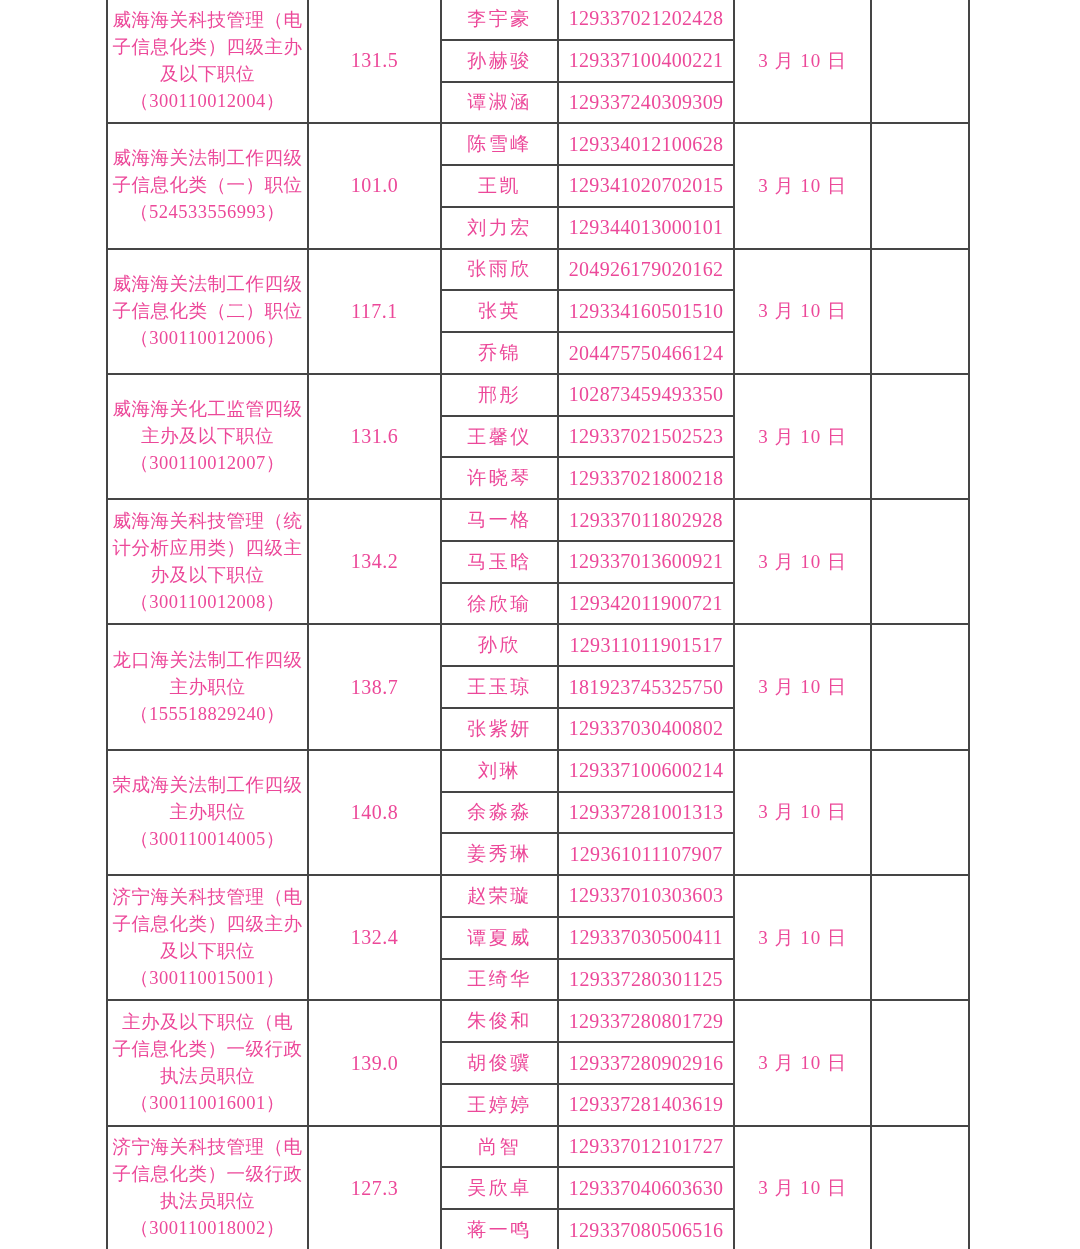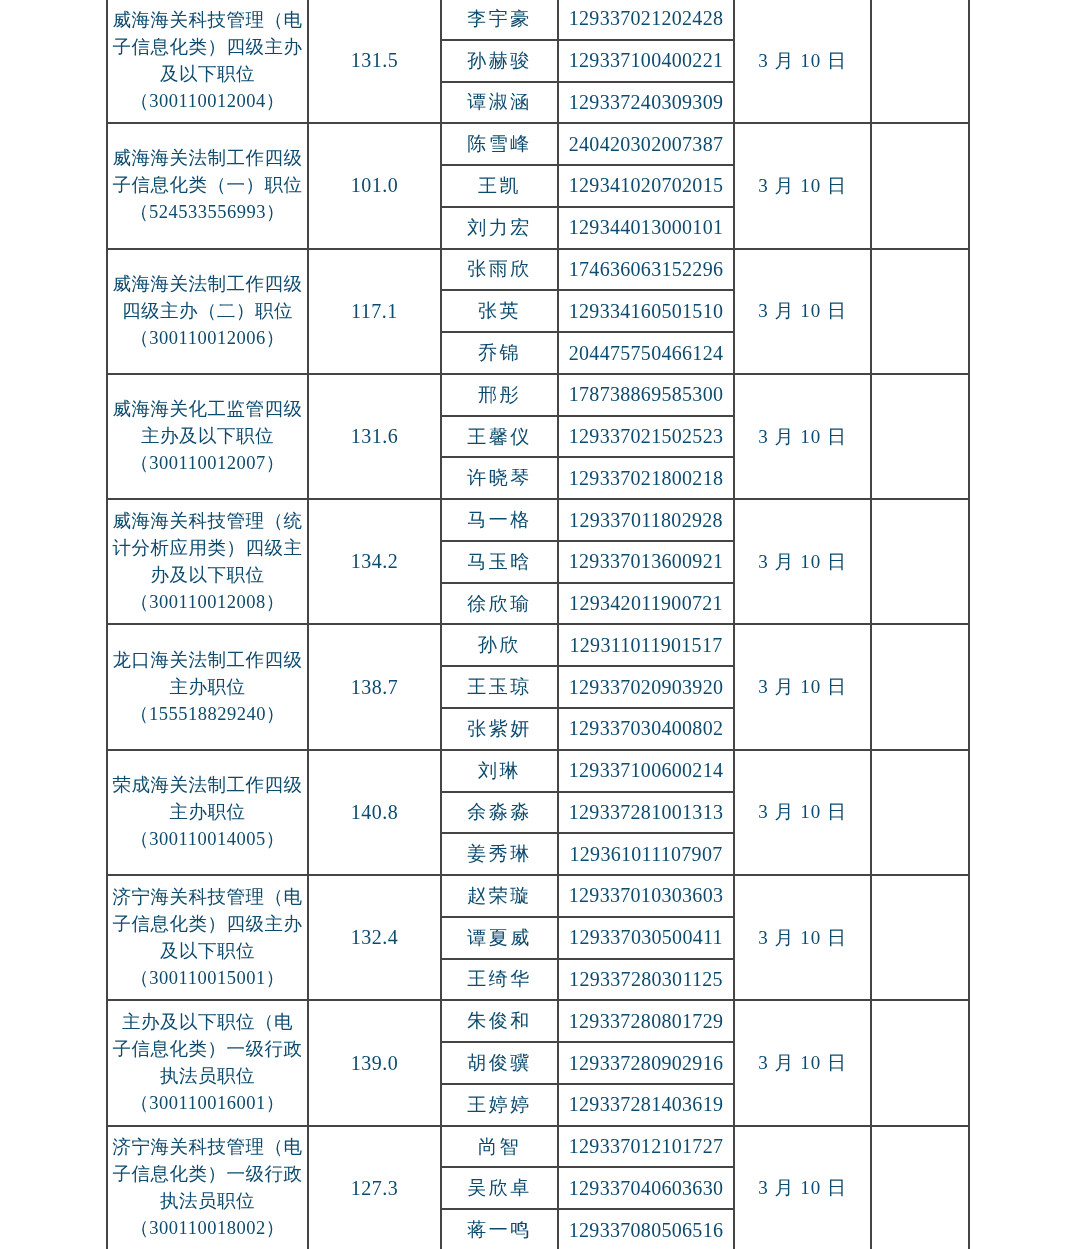--- a/index.html
+++ b/index.html
@@ -5,21 +5,21 @@
   * { box-sizing: border-box; }
   html, body { margin: 0; padding: 0; }
   body {
     width: 1080px; height: 1249px; overflow: hidden;
     background: #ffffff;
   }
   .page {
     position: relative; width: 1080px; height: 1249px;
     background: #ffffff;
     font-family: "Liberation Serif", "DejaVu Serif", serif;
-    color: #0c4a6e;
+    color: #ec4899;
   }
   table.roster {
     position: absolute; left: 106px; top: -3px;
     border-collapse: collapse; table-layout: fixed;
     width: 862px;
   }
   table.roster tr { height: 41.77px; }
   table.roster td {
     border: 2px solid #454545;
     padding: 0; margin: 0;
@@ -71,61 +71,61 @@
           <td class="id-cell">129337240309309</td>
         </tr>
         <tr>
           <td class="pos-cell" rowspan="3">
             <div class="pos-line">威海海关法制工作四级</div>
             <div class="pos-line">子信息化类（一）职位</div>
             <div class="pos-line">（524533556993）</div>
           </td>
           <td class="score-cell" rowspan="3">101.0</td>
           <td class="name-cell">陈雪峰</td>
-          <td class="id-cell">240420302007387</td>
+          <td class="id-cell">129334012100628</td>
           <td class="date-cell" rowspan="3">3 月 10 日</td>
           <td class="remark-cell" rowspan="3"></td>
         </tr>
         <tr>
           <td class="name-cell">王凯</td>
           <td class="id-cell">129341020702015</td>
         </tr>
         <tr>
           <td class="name-cell">刘力宏</td>
           <td class="id-cell">129344013000101</td>
         </tr>
         <tr>
           <td class="pos-cell" rowspan="3">
             <div class="pos-line">威海海关法制工作四级</div>
-            <div class="pos-line">四级主办（二）职位</div>
+            <div class="pos-line">子信息化类（二）职位</div>
             <div class="pos-line">（300110012006）</div>
           </td>
           <td class="score-cell" rowspan="3">117.1</td>
           <td class="name-cell">张雨欣</td>
-          <td class="id-cell">174636063152296</td>
+          <td class="id-cell">204926179020162</td>
           <td class="date-cell" rowspan="3">3 月 10 日</td>
           <td class="remark-cell" rowspan="3"></td>
         </tr>
         <tr>
           <td class="name-cell">张英</td>
           <td class="id-cell">129334160501510</td>
         </tr>
         <tr>
           <td class="name-cell">乔锦</td>
           <td class="id-cell">204475750466124</td>
         </tr>
         <tr>
           <td class="pos-cell" rowspan="3">
             <div class="pos-line">威海海关化工监管四级</div>
             <div class="pos-line">主办及以下职位</div>
             <div class="pos-line">（300110012007）</div>
           </td>
           <td class="score-cell" rowspan="3">131.6</td>
           <td class="name-cell">邢彤</td>
-          <td class="id-cell">178738869585300</td>
+          <td class="id-cell">102873459493350</td>
           <td class="date-cell" rowspan="3">3 月 10 日</td>
           <td class="remark-cell" rowspan="3"></td>
         </tr>
         <tr>
           <td class="name-cell">王馨仪</td>
           <td class="id-cell">129337021502523</td>
         </tr>
         <tr>
           <td class="name-cell">许晓琴</td>
           <td class="id-cell">129337021800218</td>
@@ -158,21 +158,21 @@
             <div class="pos-line">（155518829240）</div>
           </td>
           <td class="score-cell" rowspan="3">138.7</td>
           <td class="name-cell">孙欣</td>
           <td class="id-cell">129311011901517</td>
           <td class="date-cell" rowspan="3">3 月 10 日</td>
           <td class="remark-cell" rowspan="3"></td>
         </tr>
         <tr>
           <td class="name-cell">王玉琼</td>
-          <td class="id-cell">129337020903920</td>
+          <td class="id-cell">181923745325750</td>
         </tr>
         <tr>
           <td class="name-cell">张紫妍</td>
           <td class="id-cell">129337030400802</td>
         </tr>
         <tr>
           <td class="pos-cell" rowspan="3">
             <div class="pos-line">荣成海关法制工作四级</div>
             <div class="pos-line">主办职位</div>
             <div class="pos-line">（300110014005）</div>

